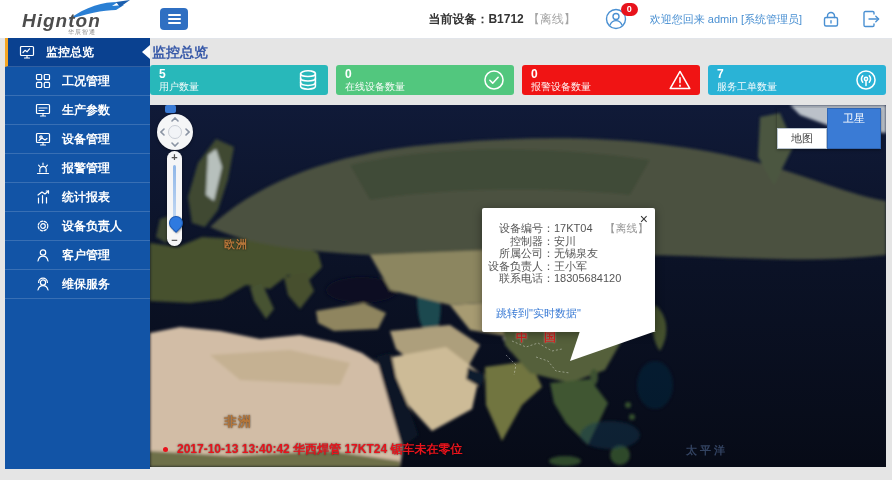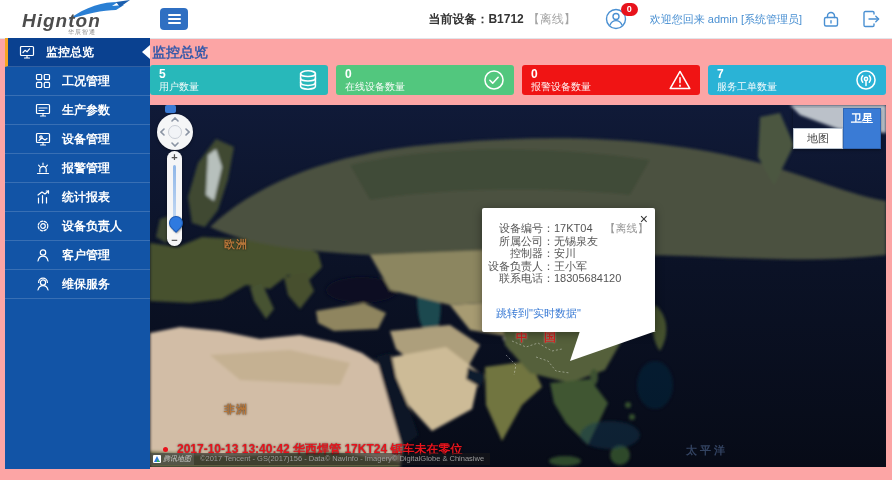--- a/index.html
+++ b/index.html
@@ -1,16 +1,16 @@
 <!DOCTYPE html>
 <html><head>
 <meta charset="utf-8">
 <style>
   html,body{margin:0;padding:0;background:#fff;}
-  .app{position:relative;width:892px;height:480px;overflow:hidden;background:#fca5a5;
+  .app{position:relative;width:892px;height:480px;overflow:hidden;background:#e5e5e5;
        font-family:"Liberation Sans","DejaVu Sans",sans-serif;}
   
   .header{position:absolute;top:0;left:0;width:892px;height:38px;background:#fff;border-bottom:1px solid #e2e5ea;}
   .logo{position:absolute;left:16px;top:2px;width:120px;height:34px;}
   .logo-text{position:absolute;left:6px;top:8px;font-size:19px;font-style:italic;font-weight:bold;color:#4d4d4d;letter-spacing:1px;}
   .logo-sub{position:absolute;left:52px;top:26px;font-size:6px;color:#8a8a8a;letter-spacing:1px;}
   .logo-swoosh{position:absolute;left:50px;top:-2px;}
   .hamburger{position:absolute;left:160px;top:8px;width:28px;height:22px;background:#2f6fc2;border-radius:4px;
              display:flex;flex-direction:column;justify-content:center;align-items:center;gap:2px;cursor:pointer;}
   .hamburger i{display:block;width:13px;height:2px;background:#fff;border-radius:1px;}
@@ -38,27 +38,27 @@
   .card .num{display:block;font-size:12px;font-weight:bold;line-height:13px;}
   .card .lbl{display:block;font-size:10px;line-height:12px;opacity:.95;}
   .card .cicon{position:absolute;right:8px;top:50%;transform:translateY(-50%);width:24px;height:24px;}
   .card .cicon svg{stroke:#fff;fill:none;stroke-width:1.4;stroke-linecap:round;stroke-linejoin:round;}
   .c0{background:#28b8ba;} .c1{background:#52c77e;} .c2{background:#f01414;} .c3{background:#2ab3d6;}
   
   .map{position:absolute;left:150px;top:105px;width:736px;height:362px;background:#0a0f1f;overflow:hidden;}
   .map svg.world{position:absolute;left:0;top:0;}
   .mlabel{position:absolute;font-weight:bold;text-shadow:0 0 2px rgba(0,0,0,.8);}
   .lab-eu{left:74px;top:132px;color:#b5763a;font-size:11px;letter-spacing:1px;}
-  .lab-af{left:62px;top:297px;color:#b5763a;font-size:11px;letter-spacing:1px;padding-left:12px;}
+  .lab-af{left:62px;top:308px;color:#b5763a;font-size:13px;letter-spacing:1px;padding-left:12px;}
   .lab-cn{left:366px;top:224px;color:#d42420;font-size:12px;letter-spacing:16px;text-shadow:0 0 2px rgba(255,255,255,.55);}
   .lab-pa{left:536px;top:338px;color:#334361;font-size:11px;letter-spacing:3px;text-shadow:none;}
   .maptype{position:absolute;top:3px;right:5px;display:flex;font-size:11px;line-height:17px;
            box-shadow:0 1px 3px rgba(0,0,0,.4);cursor:pointer;}
   .mt-map{background:#fff;color:#444;padding:1px 13px;border:1px solid #b9c4d0;margin-top:20px;}
-  .mt-sat{background:#3a7bd5;color:#fff;padding:1px 7px;border:1px solid #2f66b5;font-weight:bold;}
+  .mt-sat{background:#3a7bd5;color:#fff;padding:1px 15px;border:1px solid #2f66b5;font-weight:normal;}
   
   .mini-sq{position:absolute;left:15px;top:0px;width:11px;height:8px;background:#3a7bd5;border-radius:2px;cursor:pointer;}
   .pan{position:absolute;left:7px;top:9px;width:36px;height:36px;border-radius:50%;background:rgba(255,255,255,.96);
        box-shadow:0 1px 3px rgba(0,0,0,.45);}
   .pan .ctr{position:absolute;left:11px;top:11px;width:12px;height:12px;border-radius:50%;border:1px solid #c9ced6;background:#f2f4f7;}
   .pan svg{position:absolute;stroke:#8a94a3;stroke-width:1.6;fill:none;stroke-linecap:round;}
   .zoombar{position:absolute;left:17px;top:46px;width:15px;height:95px;background:rgba(255,255,255,.96);border-radius:8px;
            box-shadow:0 1px 3px rgba(0,0,0,.45);}
   .zplus{position:absolute;top:0px;left:0;width:15px;text-align:center;font-size:11px;color:#555;font-weight:bold;cursor:pointer;}
   .zminus{position:absolute;bottom:0px;left:0;width:15px;text-align:center;font-size:11px;color:#555;font-weight:bold;cursor:pointer;}
@@ -394,26 +394,26 @@
     </div>
 
     <div class="popup">
       <span class="pclose">×</span>
       <div class="prows">
         <div class="prow">
           <span class="plabel">设备编号：</span>
           <span class="pvalue"><span>17KT04</span><span class="pstatus">【离线】</span></span>
         </div>
         <div class="prow">
+          <span class="plabel">控制器：</span>
+          <span class="pvalue">安川</span>
+        </div>
+        <div class="prow">
           <span class="plabel">所属公司：</span>
           <span class="pvalue">无锡泉友</span>
-        </div>
-        <div class="prow">
-          <span class="plabel">控制器：</span>
-          <span class="pvalue">安川</span>
         </div>
         <div class="prow">
           <span class="plabel">设备负责人：</span>
           <span class="pvalue">王小军</span>
         </div>
         <div class="prow">
           <span class="plabel">联系电话：</span>
           <span class="pvalue">18305684120</span>
         </div>
       </div>
@@ -421,26 +421,15 @@
       <svg class="ptail" width="94" height="30" viewBox="0 0 94 30">
         <polygon points="18,0 94,0 8,30" fill="#ffffff"></polygon>
       </svg>
     </div>
 
     <div class="alarm">
       <span class="dot"></span>
       <span>2017-10-13 13:40:42 华西焊管 17KT24 锯车未在零位</span>
     </div>
 
-    <div class="attr">
-      <span class="tlogo">
-        <svg width="8" height="8" viewBox="0 0 8 8">
-          <rect width="8" height="8" rx="1" fill="#fff"></rect>
-            <path d="M1 7 L4 1 L7 7 Z" fill="#2f7ae0"></path>
-            <path d="M4 4 L7 7 L4 7 Z" fill="#3cba54"></path>
-        </svg>
-        <i>腾讯地图</i>
-      </span>
-      <span class="attr-text">©2017 Tencent - GS(2017)156 - Data© NavInfo - Imagery© DigitalGlobe &amp; Chinasiwe</span>
-    </div>
   </div>
 
 </div>
 
 </body></html>

